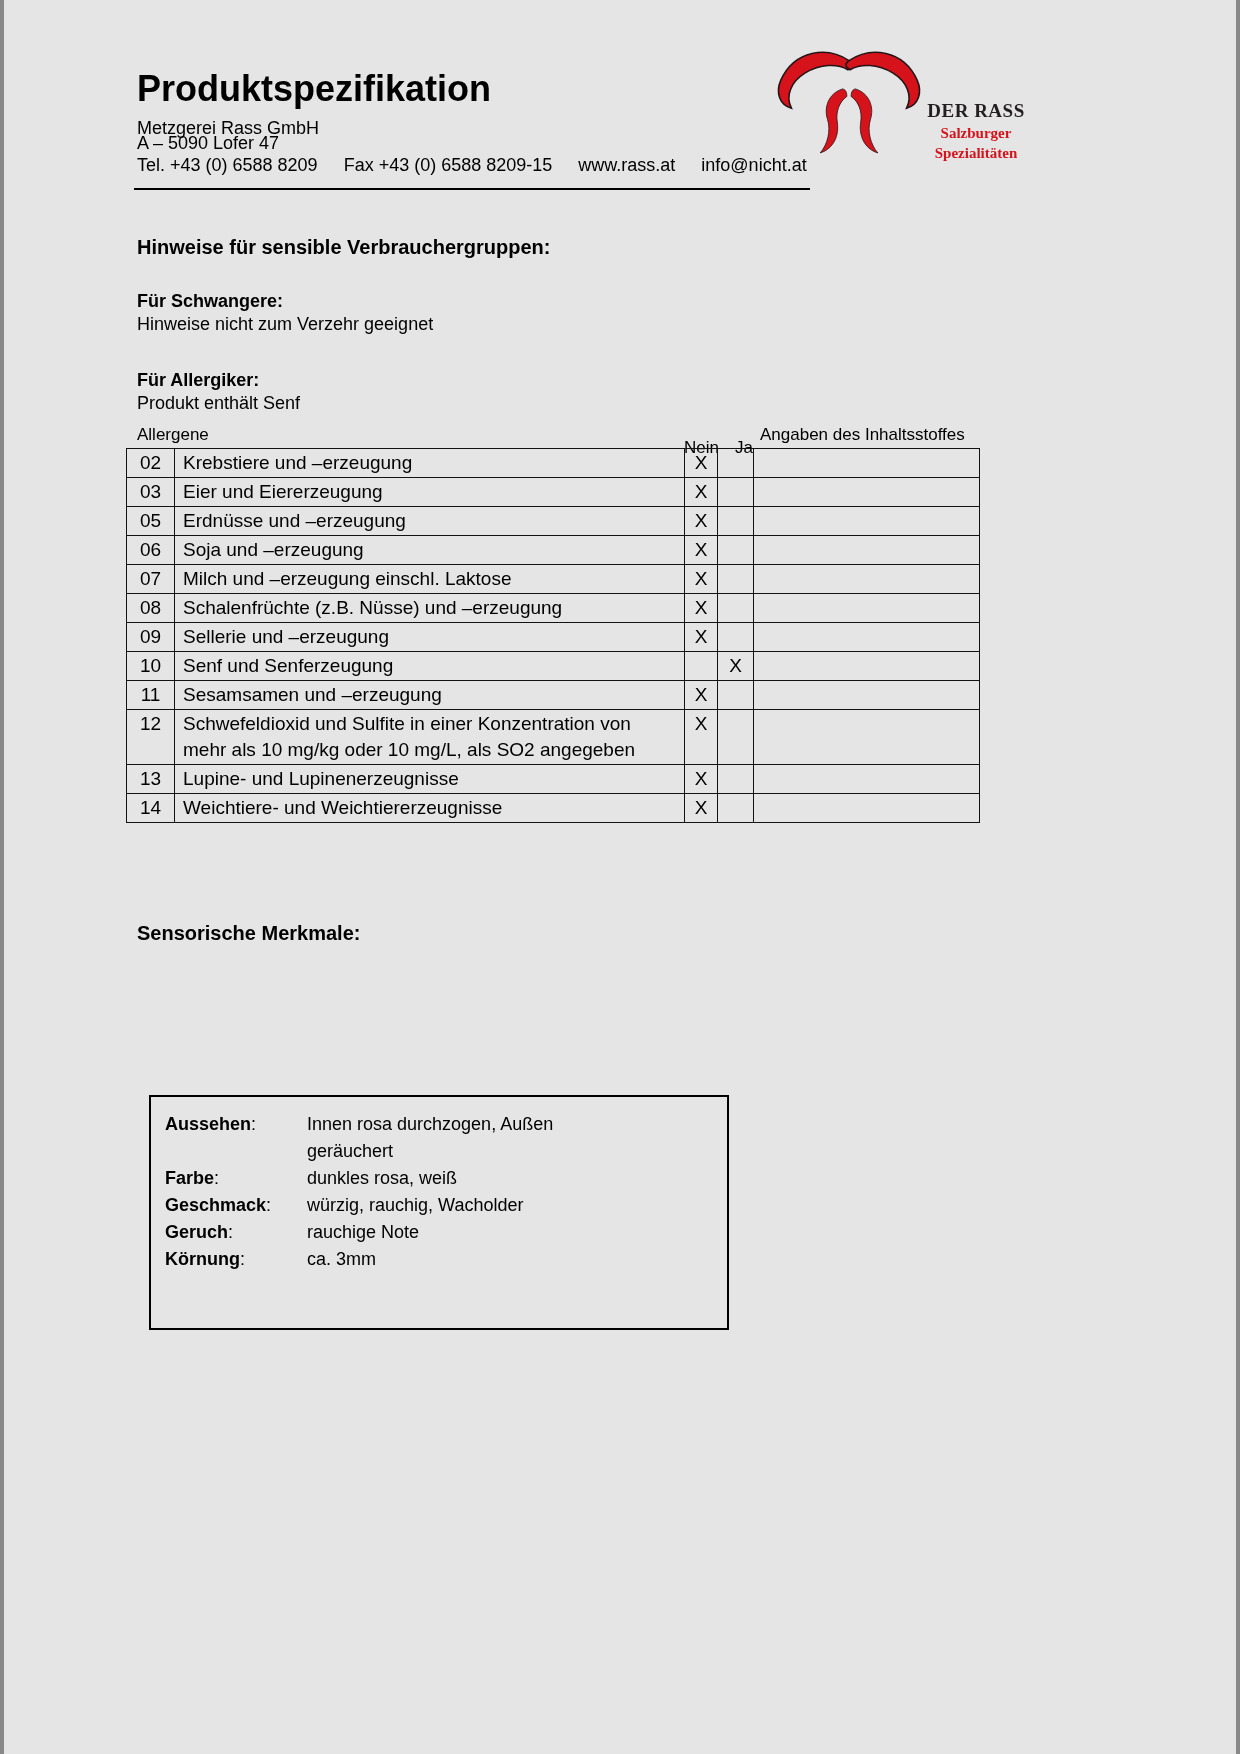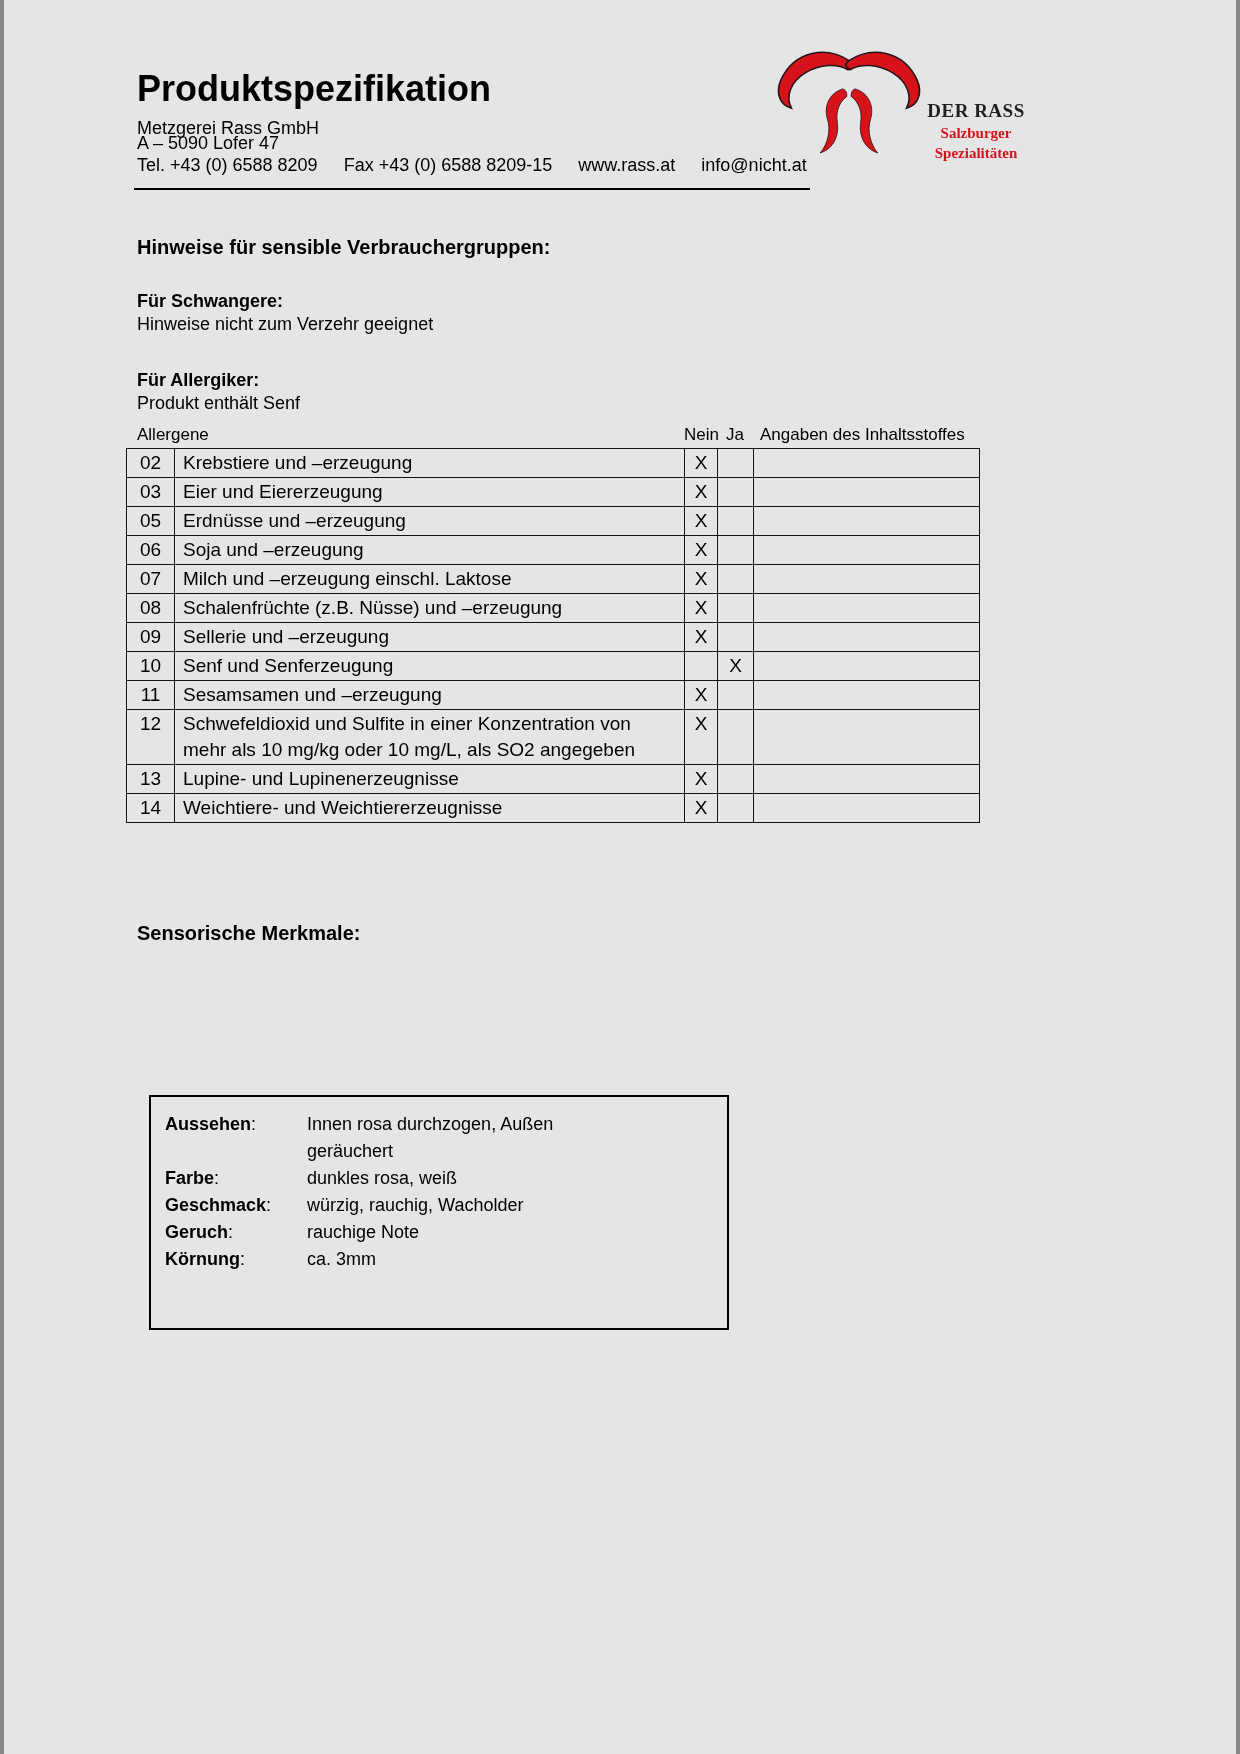--- a/index.html
+++ b/index.html
@@ -44,21 +44,21 @@
   .schwangere-text  { top: 314px; }
   .allergiker-label { top: 370px; }
   .allergiker-text  { top: 393px; }
   
   .tbl-labels {
     position: absolute; left: 122px; top: 424px; width: 853px;
     display: grid; grid-template-columns: 558px 33px 36px 226px;
     font-size: 17px; line-height: 22px;
   }
   .tbl-labels .lab-allergene { padding-left: 11px; }
-  .tbl-labels .lab-nein, .tbl-labels .lab-ja { text-align: center; }
+  .tbl-labels .lab-nein, .tbl-labels .lab-ja { text-align: right; margin-top: 13px; }
   .tbl-labels .lab-angaben { padding-left: 7px; white-space: nowrap; }
   table.allergens {
     position: absolute; left: 122px; top: 448px;
     border-collapse: collapse; table-layout: fixed; width: 853px;
     font-size: 19px;
   }
   table.allergens td {
     border: 1.6px solid #131313;
     vertical-align: top;
     line-height: 26px;

